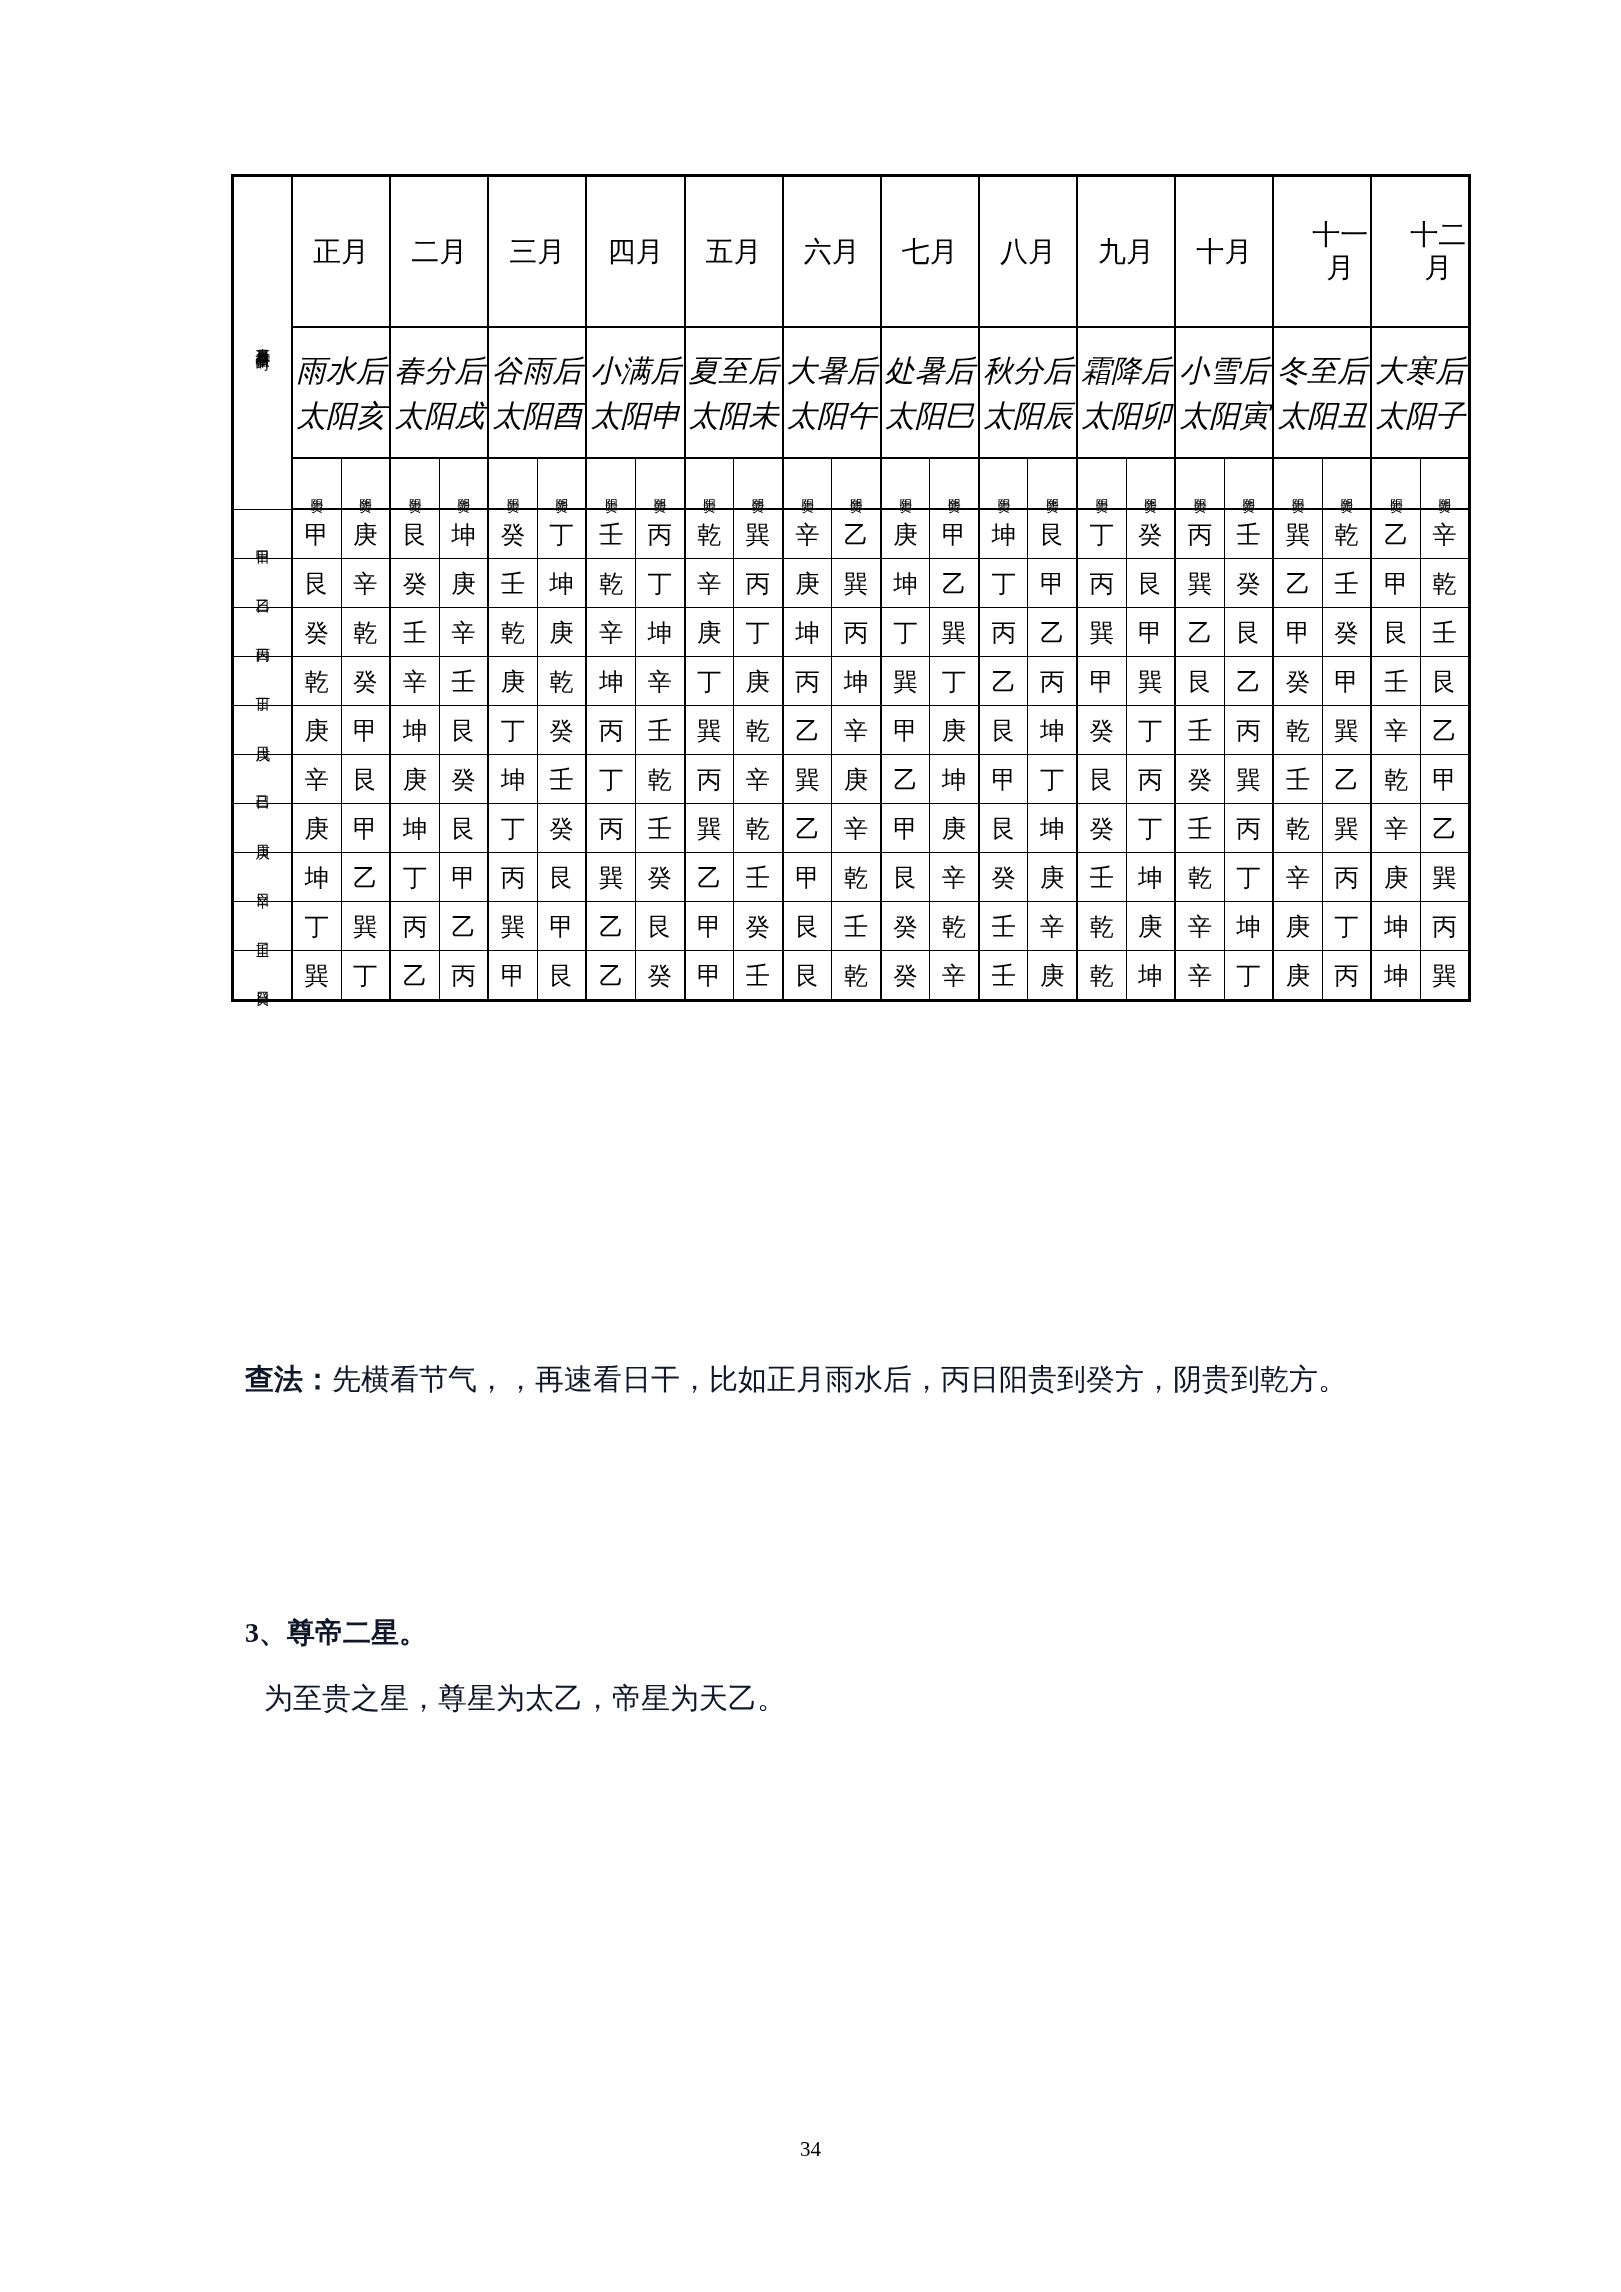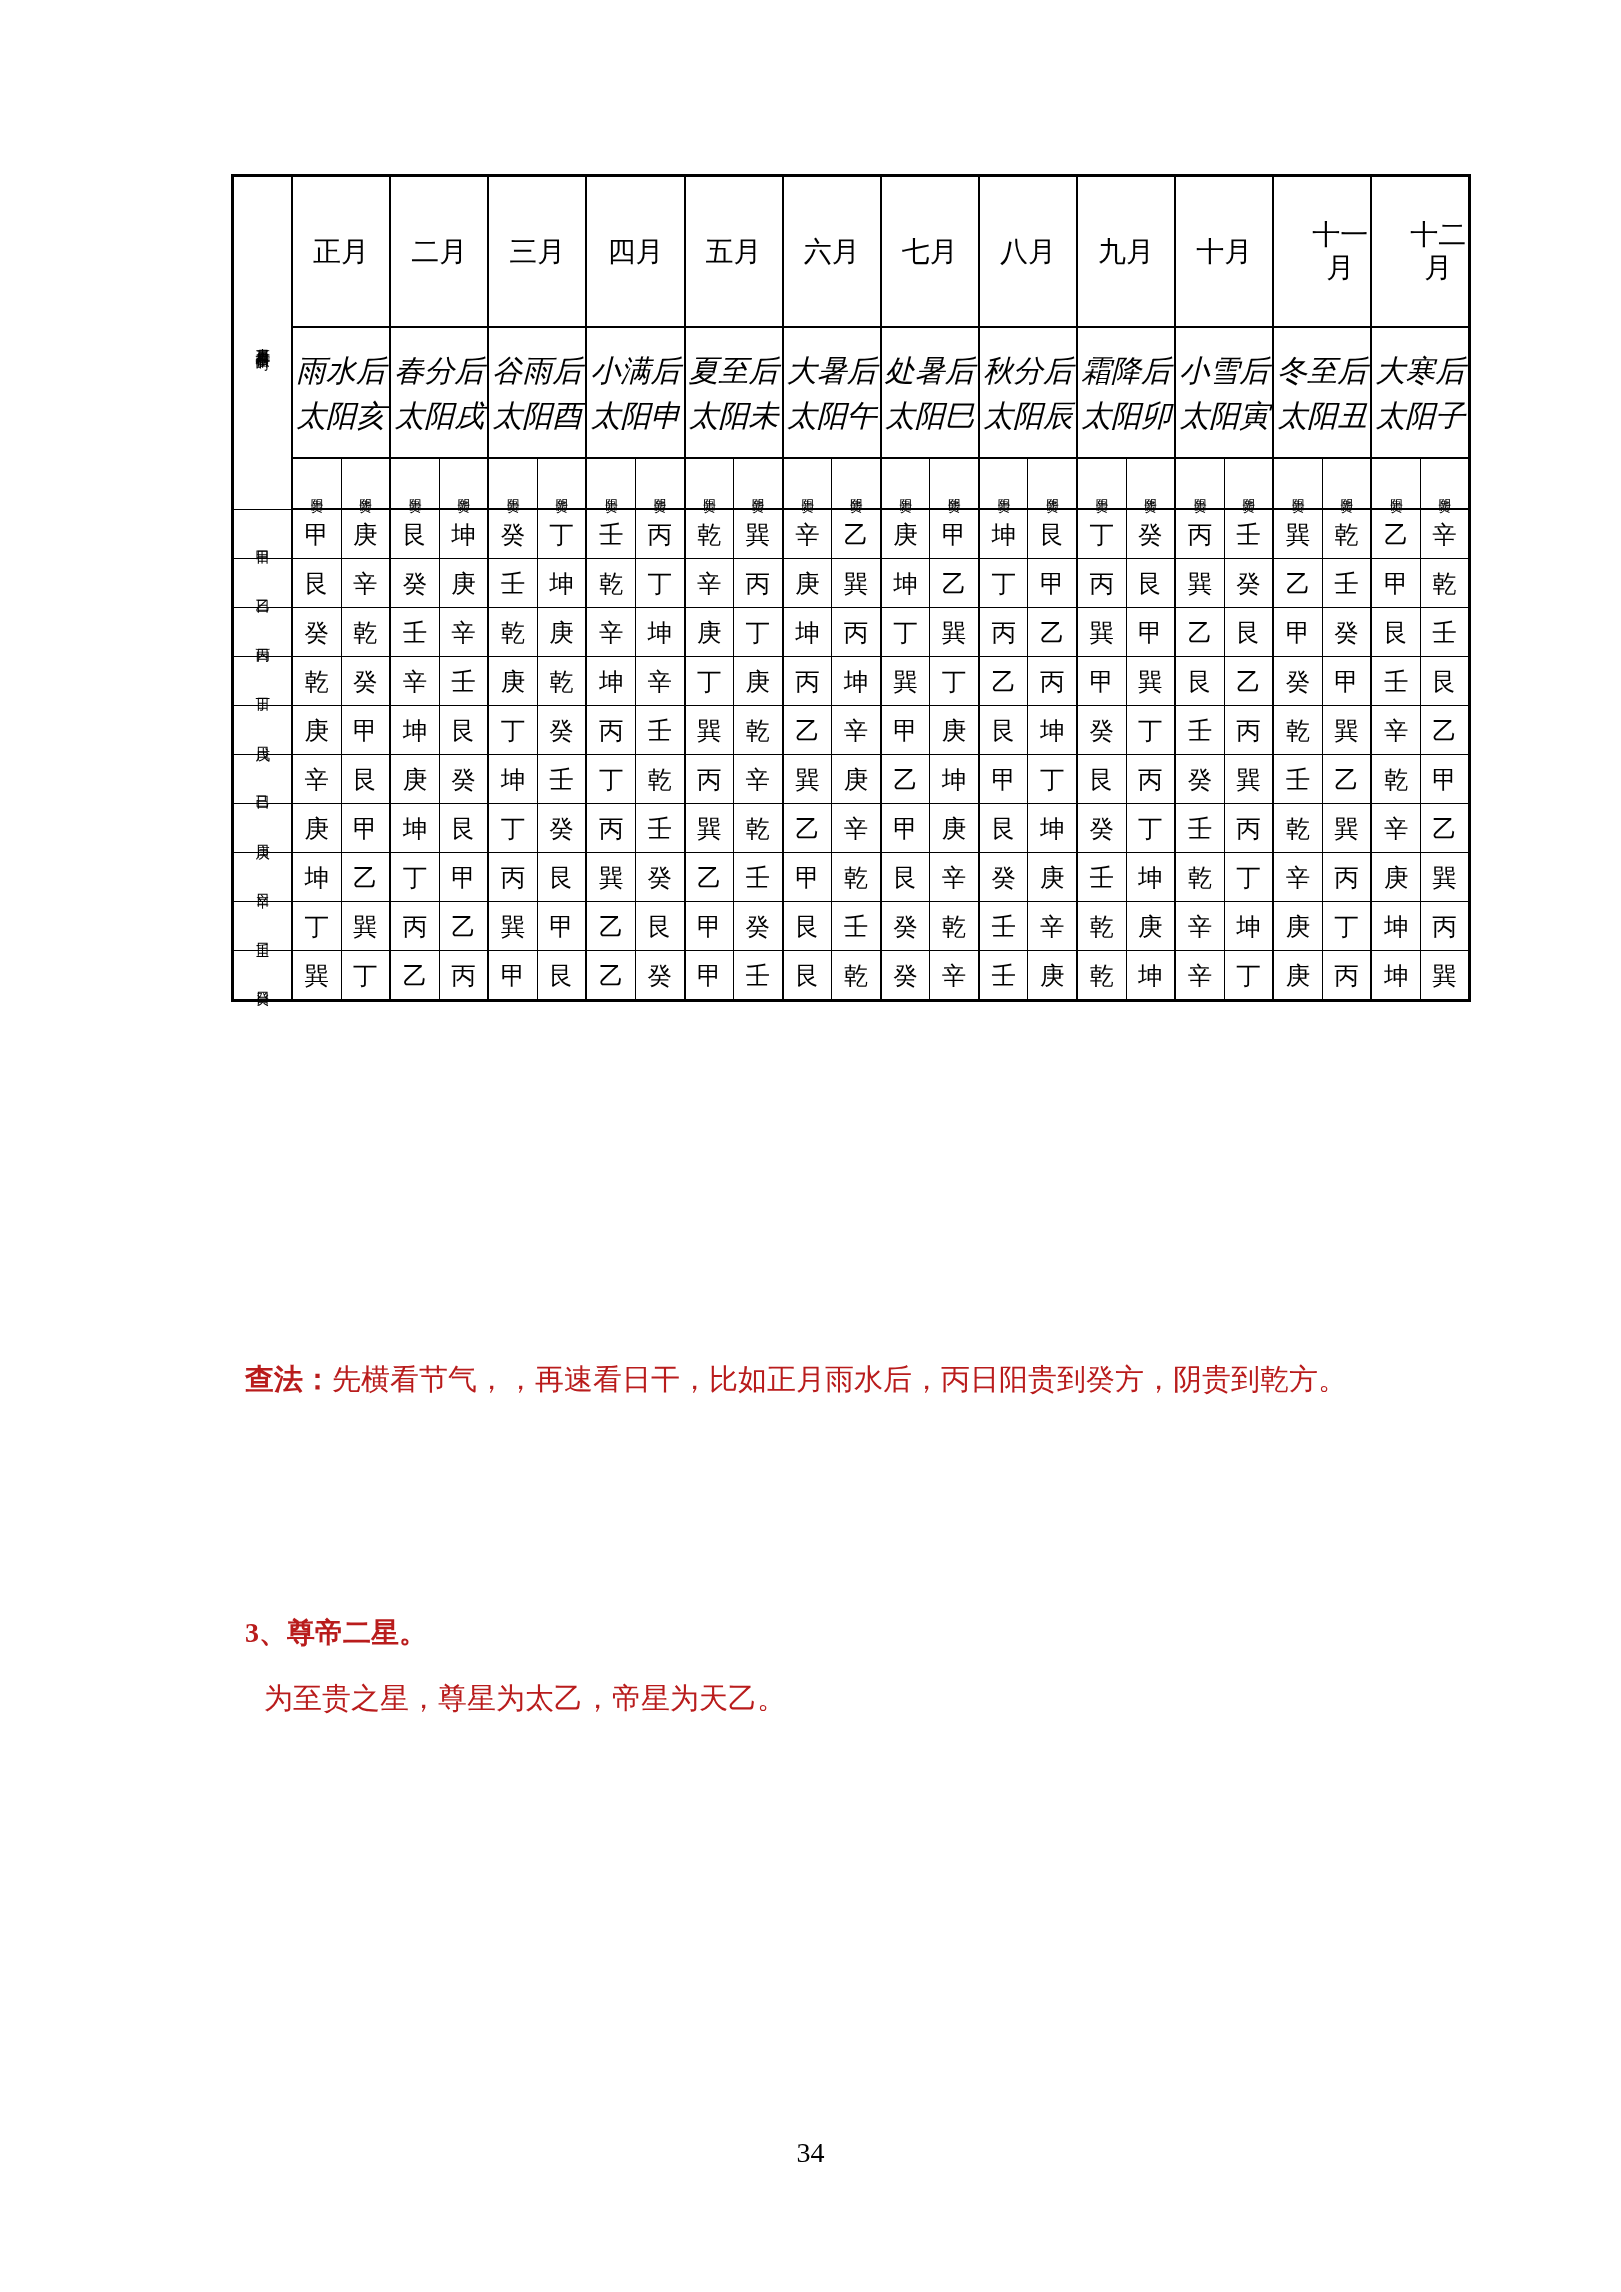--- a/index.html
+++ b/index.html
@@ -104,36 +104,36 @@
     height: 48px;
     font-size: 24.5px;
   }
   .mgroup-left { border-left: 2.9px solid #000 !important; }
 
   
   .para {
     position: absolute;
     font-size: 29px;
     line-height: 1.85;
-    color: #b91c1c;
+    color: #0f172a;
     width: 1196px;
     left: 245px;
   }
   .p-chafa { top: 1353px; }
   .p-chafa .lead { font-weight: bold; }
   .p-h3 { top: 1607px; font-weight: bold; font-size: 28px; }
   .p-1 { top: 1672px; margin-left: 19px; }
   .p-2 { top: 1916px; }
   .pagenum {
     position: absolute;
     top: 2137px;
     left: 0;
     width: 1621px;
     text-align: center;
-    font-size: 28px;
+    font-size: 21px;
   }
 </style>
 </head>
 <body>
 
 <div class="page">
 
   <div class="table-wrap">
     <table class="gui">
       <tbody>

